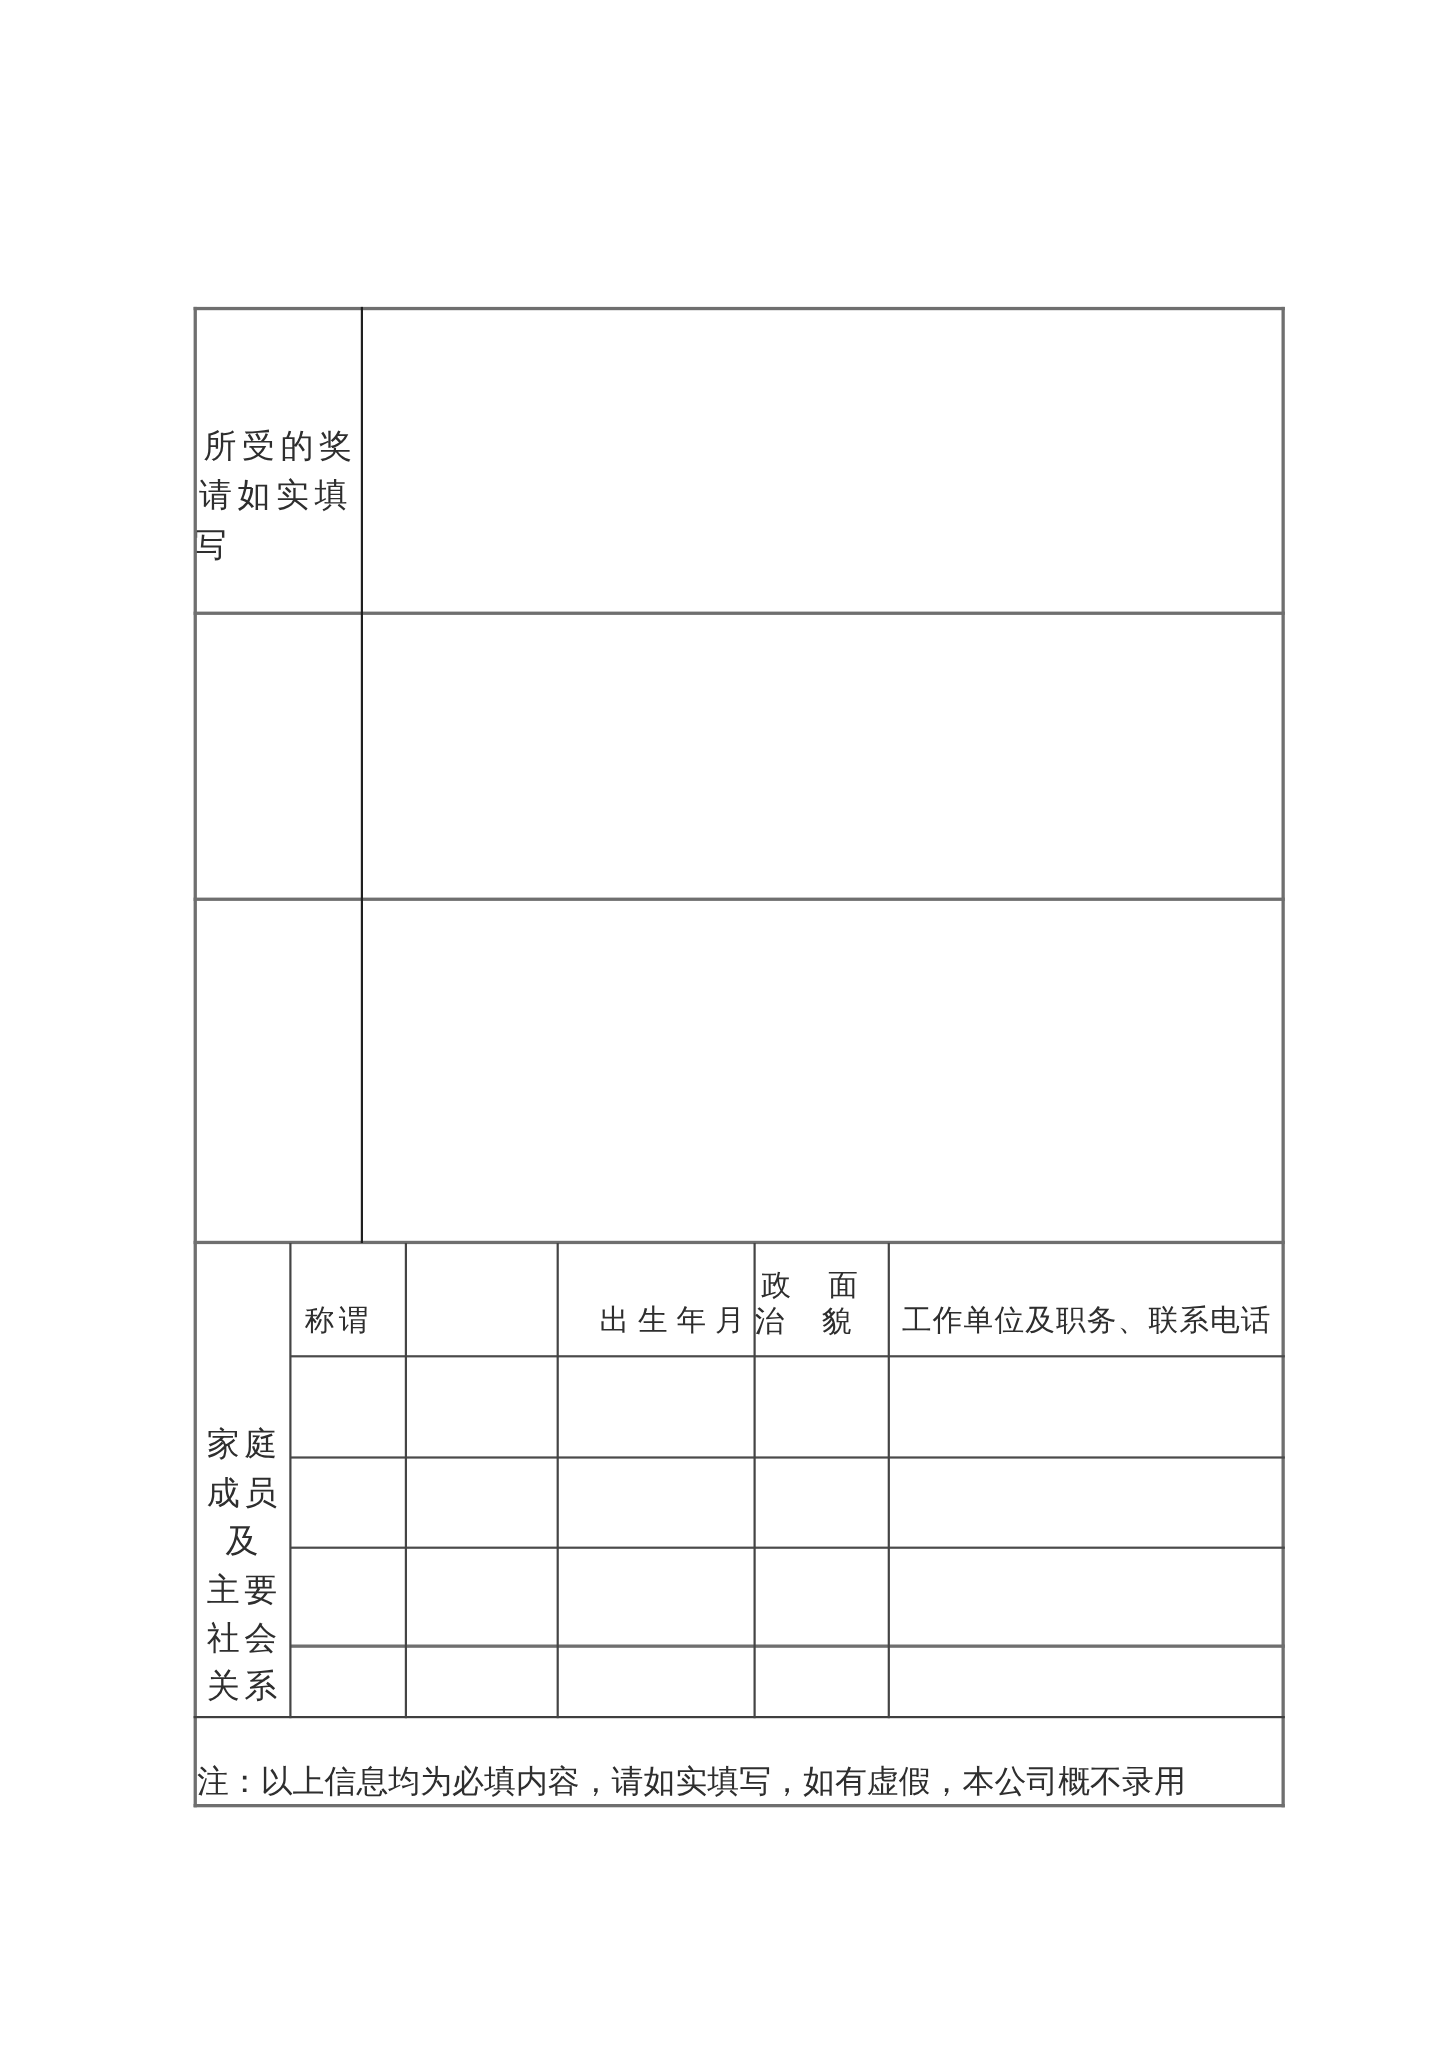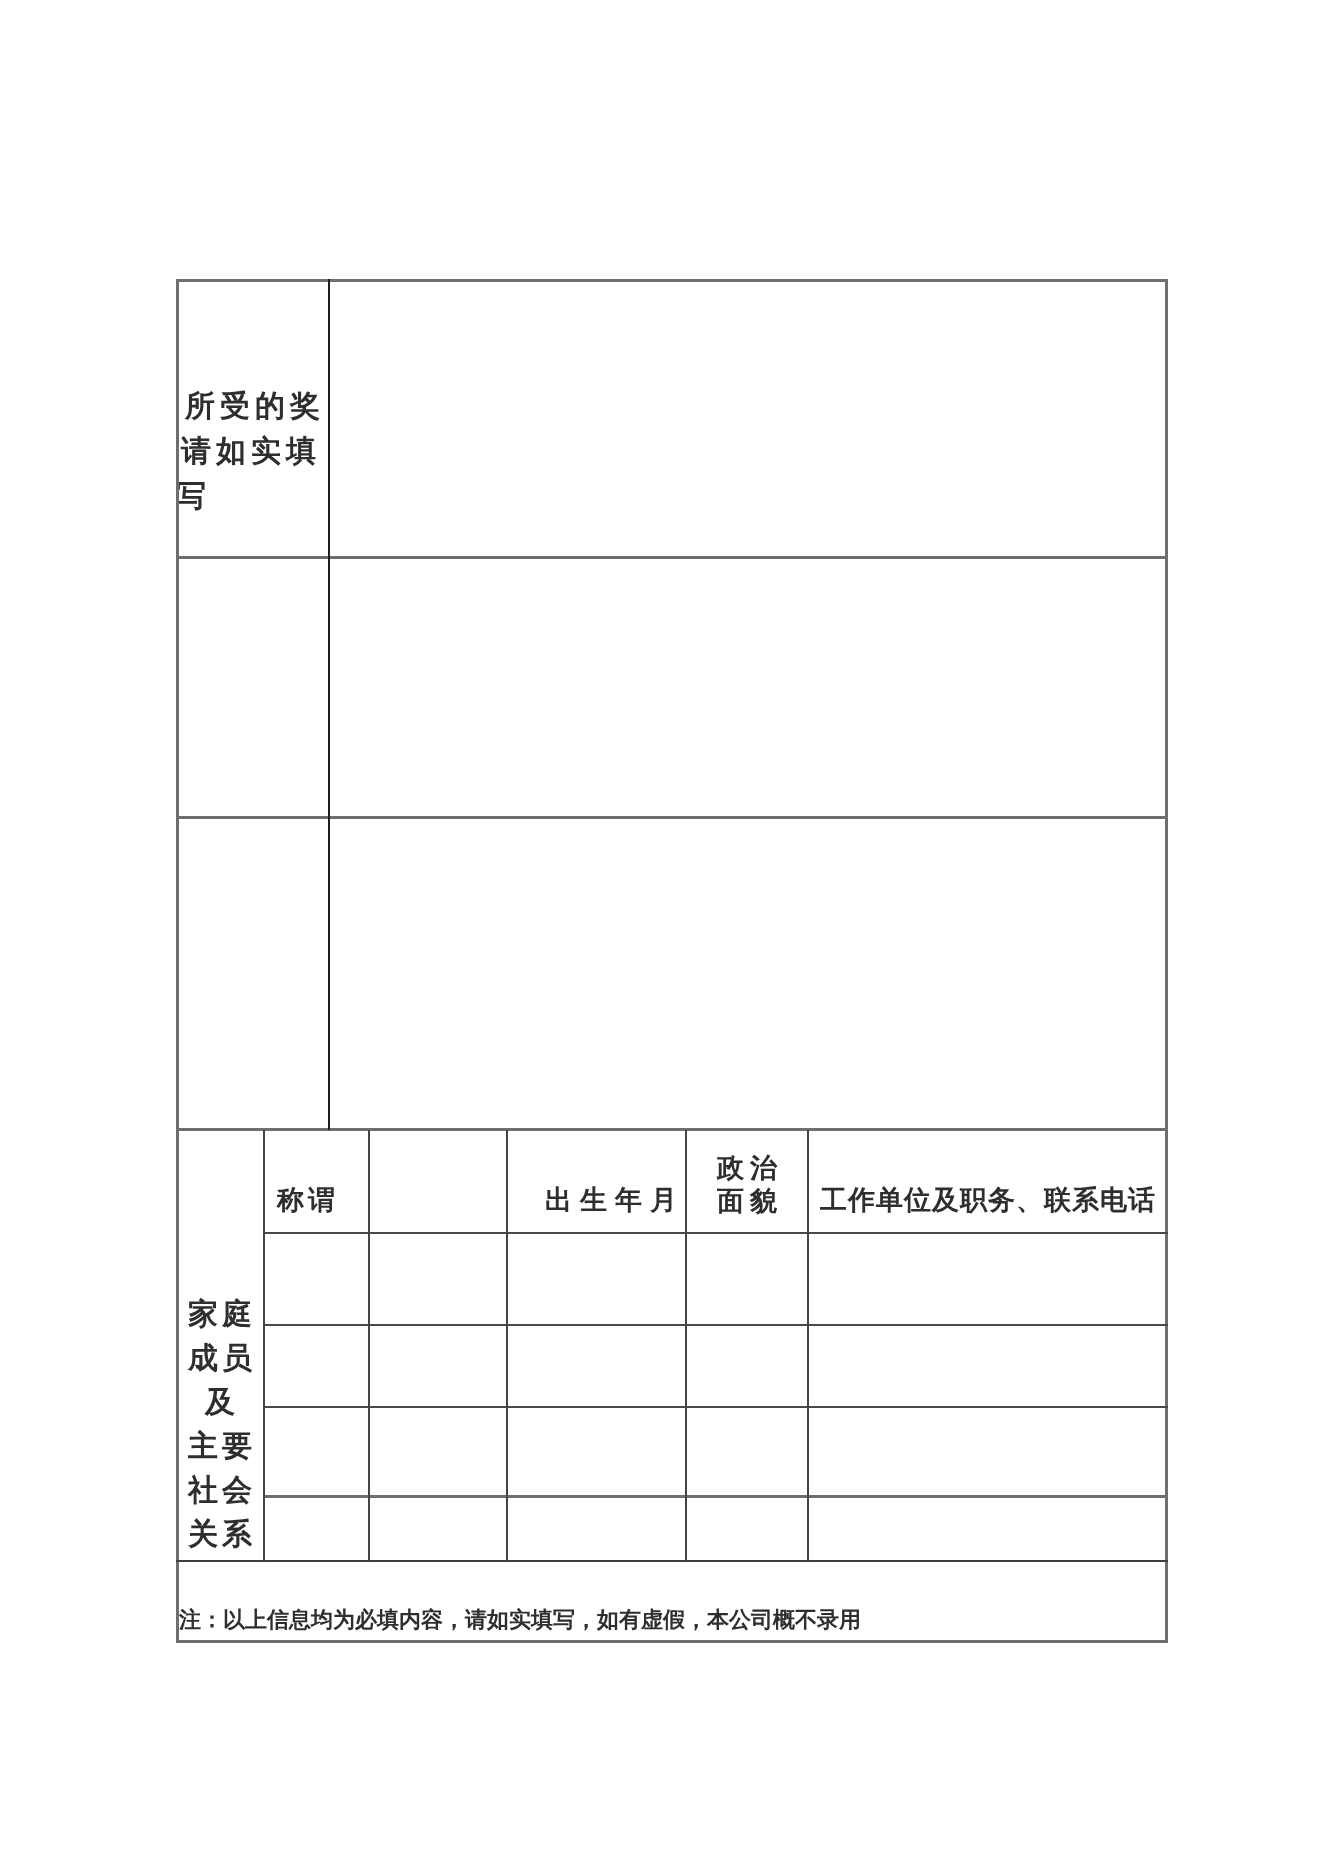--- a/index.html
+++ b/index.html
@@ -5,21 +5,21 @@
   html,body{margin:0;padding:0;background:#ffffff;}
   .page{
     position:relative;
     width:1323px;height:1871px;
     background:#ffffff;
     font-family:"Liberation Serif","DejaVu Serif",serif;
     color:#2e2e2e;
     overflow:hidden;
   }
   .tbl{position:absolute;left:176px;top:279px;width:992px;height:1364px;}
-  .cell{position:absolute;box-sizing:border-box;font-weight:bold;}
+  .cell{position:absolute;box-sizing:border-box;}
 
   
   .ln{position:absolute;background:#6f6f6f;}
   .b-top{left:0;top:0;width:992px;height:3px;}
   .b-bottom{left:0;top:1361px;width:992px;height:3px;}
   .b-left{left:0;top:0;width:3px;height:1364px;}
   .b-right{left:989px;top:0;width:3px;height:1364px;}
   .h279{left:0;top:277px;width:992px;height:3px;}
   .h539{left:0;top:537px;width:992px;height:3px;}
   .h851{left:0;top:849px;width:992px;height:3px;}
@@ -54,21 +54,21 @@
 
   
   .fam-label{
     left:0;top:851px;width:88px;height:432px;
     display:flex;flex-direction:column;align-items:center;justify-content:flex-end;
     padding-bottom:6px;
     font-size:30px;line-height:44px;letter-spacing:4px;text-indent:4px;
   }
   .hdr{
     top:851px;height:104px;
-    display:flex;flex-direction:column;align-items:center;justify-content:center;
+    display:flex;flex-direction:row;align-items:center;justify-content:center;
     font-size:27px;line-height:33px;
   }
   .hdr-single{padding-top:36px;}
   .hdr-two{padding-top:6px;}
   .fc1{left:88px;width:84px;}
   .fc2{left:193px;width:138px;}
   .fc3{left:331px;width:208px;}
   .fc4{left:510px;width:122px;}
   .fc5{left:632px;width:360px;}
   .ls4{letter-spacing:4px;text-indent:4px;}
@@ -78,21 +78,21 @@
   .fr1{top:955px;height:92px;}
   .fr2{top:1047px;height:82px;}
   .fr3{top:1129px;height:89px;}
   .fr4{top:1218px;height:65px;}
 
   
   .note{
     left:0;top:1283px;width:992px;height:81px;
     display:flex;align-items:center;
     padding-top:35px;padding-left:3px;
-    font-size:22px;
+    font-size:29px;
   }
 </style>
 </head>
 <body>
 
 <div class="page">
   <div class="tbl">
 
     <div class="cell lab lab1">
       <div>所受的奖</div>

